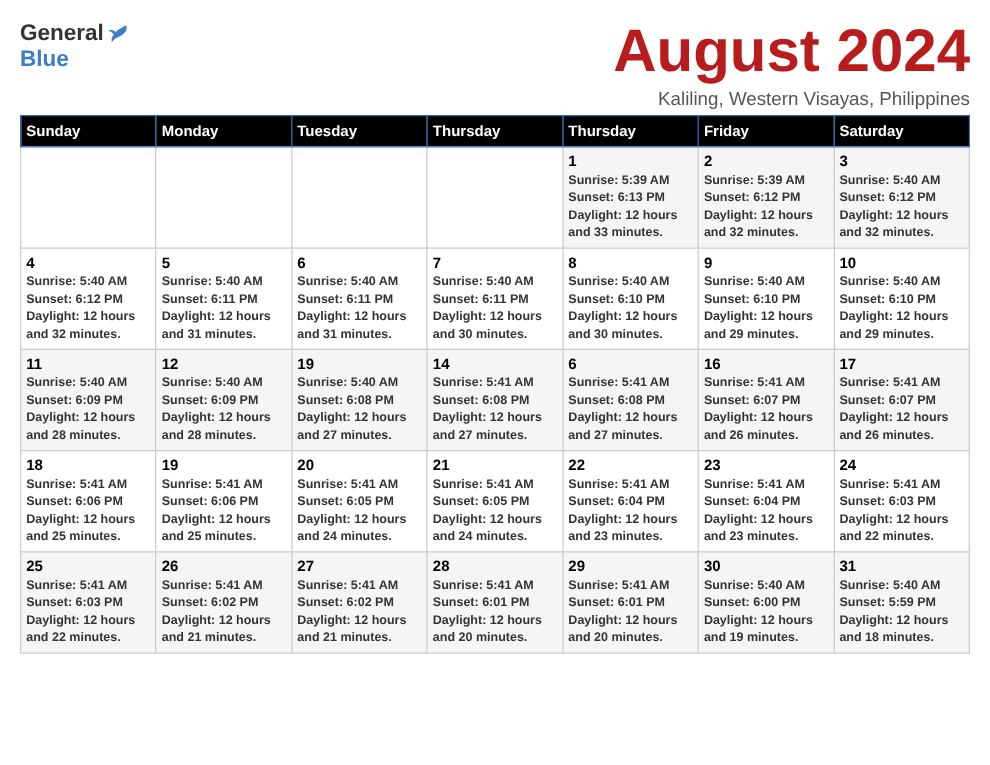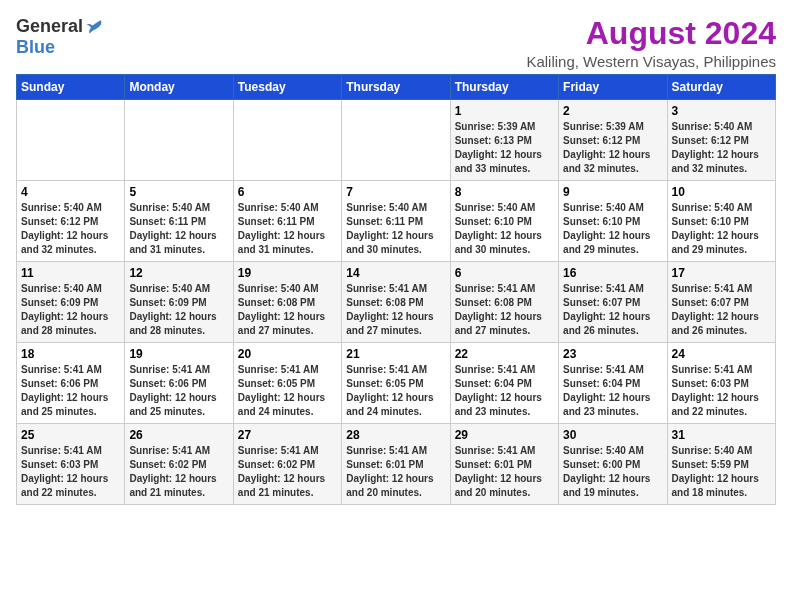--- a/index.html
+++ b/index.html
@@ -39,37 +39,37 @@
       vertical-align: middle;
     }
     .logo-row {
       display: flex;
       align-items: center;
     }
     .title-area {
       text-align: right;
     }
     .calendar-title {
-      font-size: 32px;
-      font-weight: bold;
-      color: #a21caf;
+      font-size: 48px;
+      font-weight: bold;
+      color: #b91c1c;
       line-height: 1.1;
     }
     .calendar-subtitle {
       font-size: 15px;
       color: #555;
       margin-top: 2px;
     }
     table {
       width: 100%;
       border-collapse: collapse;
       font-size: 10.5px;
     }
     thead tr th {
-      background: #1d4ed8;
+      background: #000000;
       color: #fff;
       padding: 5px 4px;
       text-align: left;
       font-size: 12px;
       font-weight: bold;
       border: 1px solid #2e6ab0;
     }
     tbody tr td {
       border: 1px solid #ccc;
       vertical-align: top;

